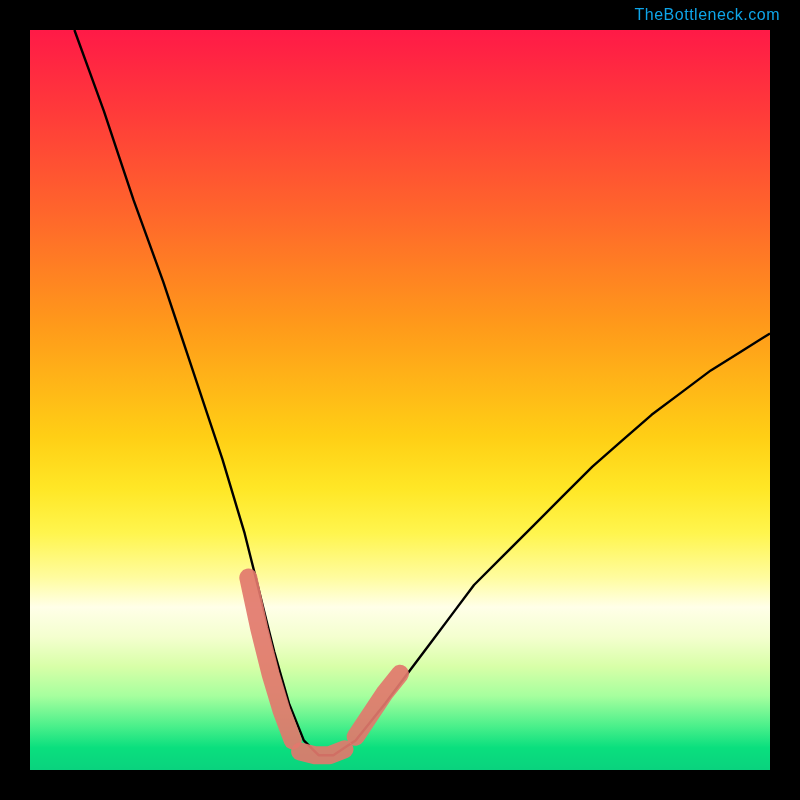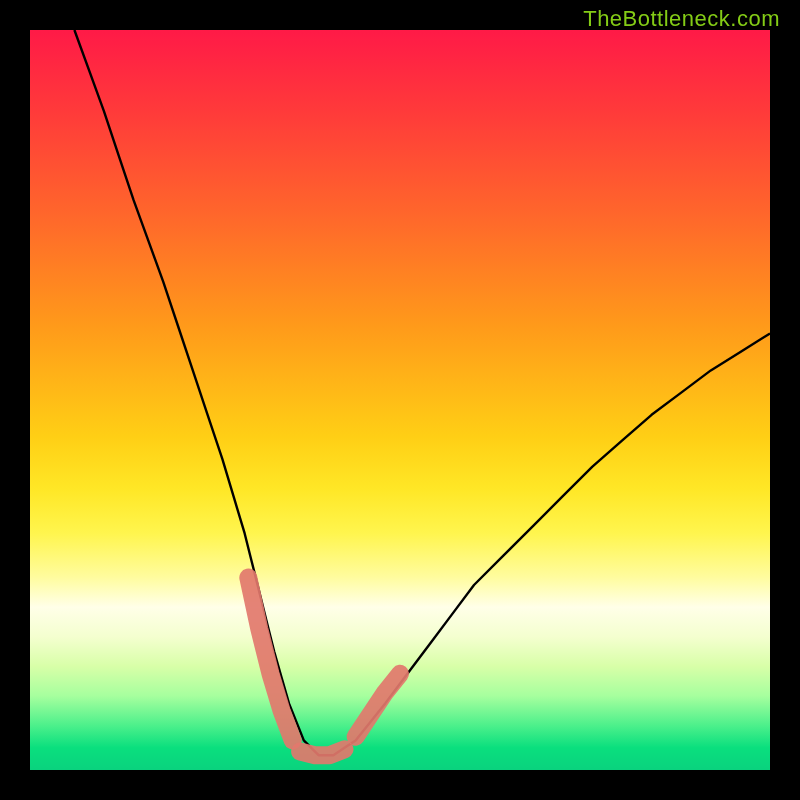--- a/index.html
+++ b/index.html
@@ -38,22 +38,22 @@
       #a6ff9e 90%,
       #4cf08b 94%,
       #0adf7e 97%,
       #0ad27e 100%
     );
   }
   .watermark {
     position: absolute;
     top: 6px;
     right: 20px;
-    color: #84cc16;
-    font-size: 22px;
+    color: #0ea5e9;
+    font-size: 16px;
     letter-spacing: 0.5px;
     font-weight: 400;
     user-select: none;
   }
   svg.overlay {
     position: absolute;
     left: 0;
     top: 0;
     width: 740px;
     height: 740px;

